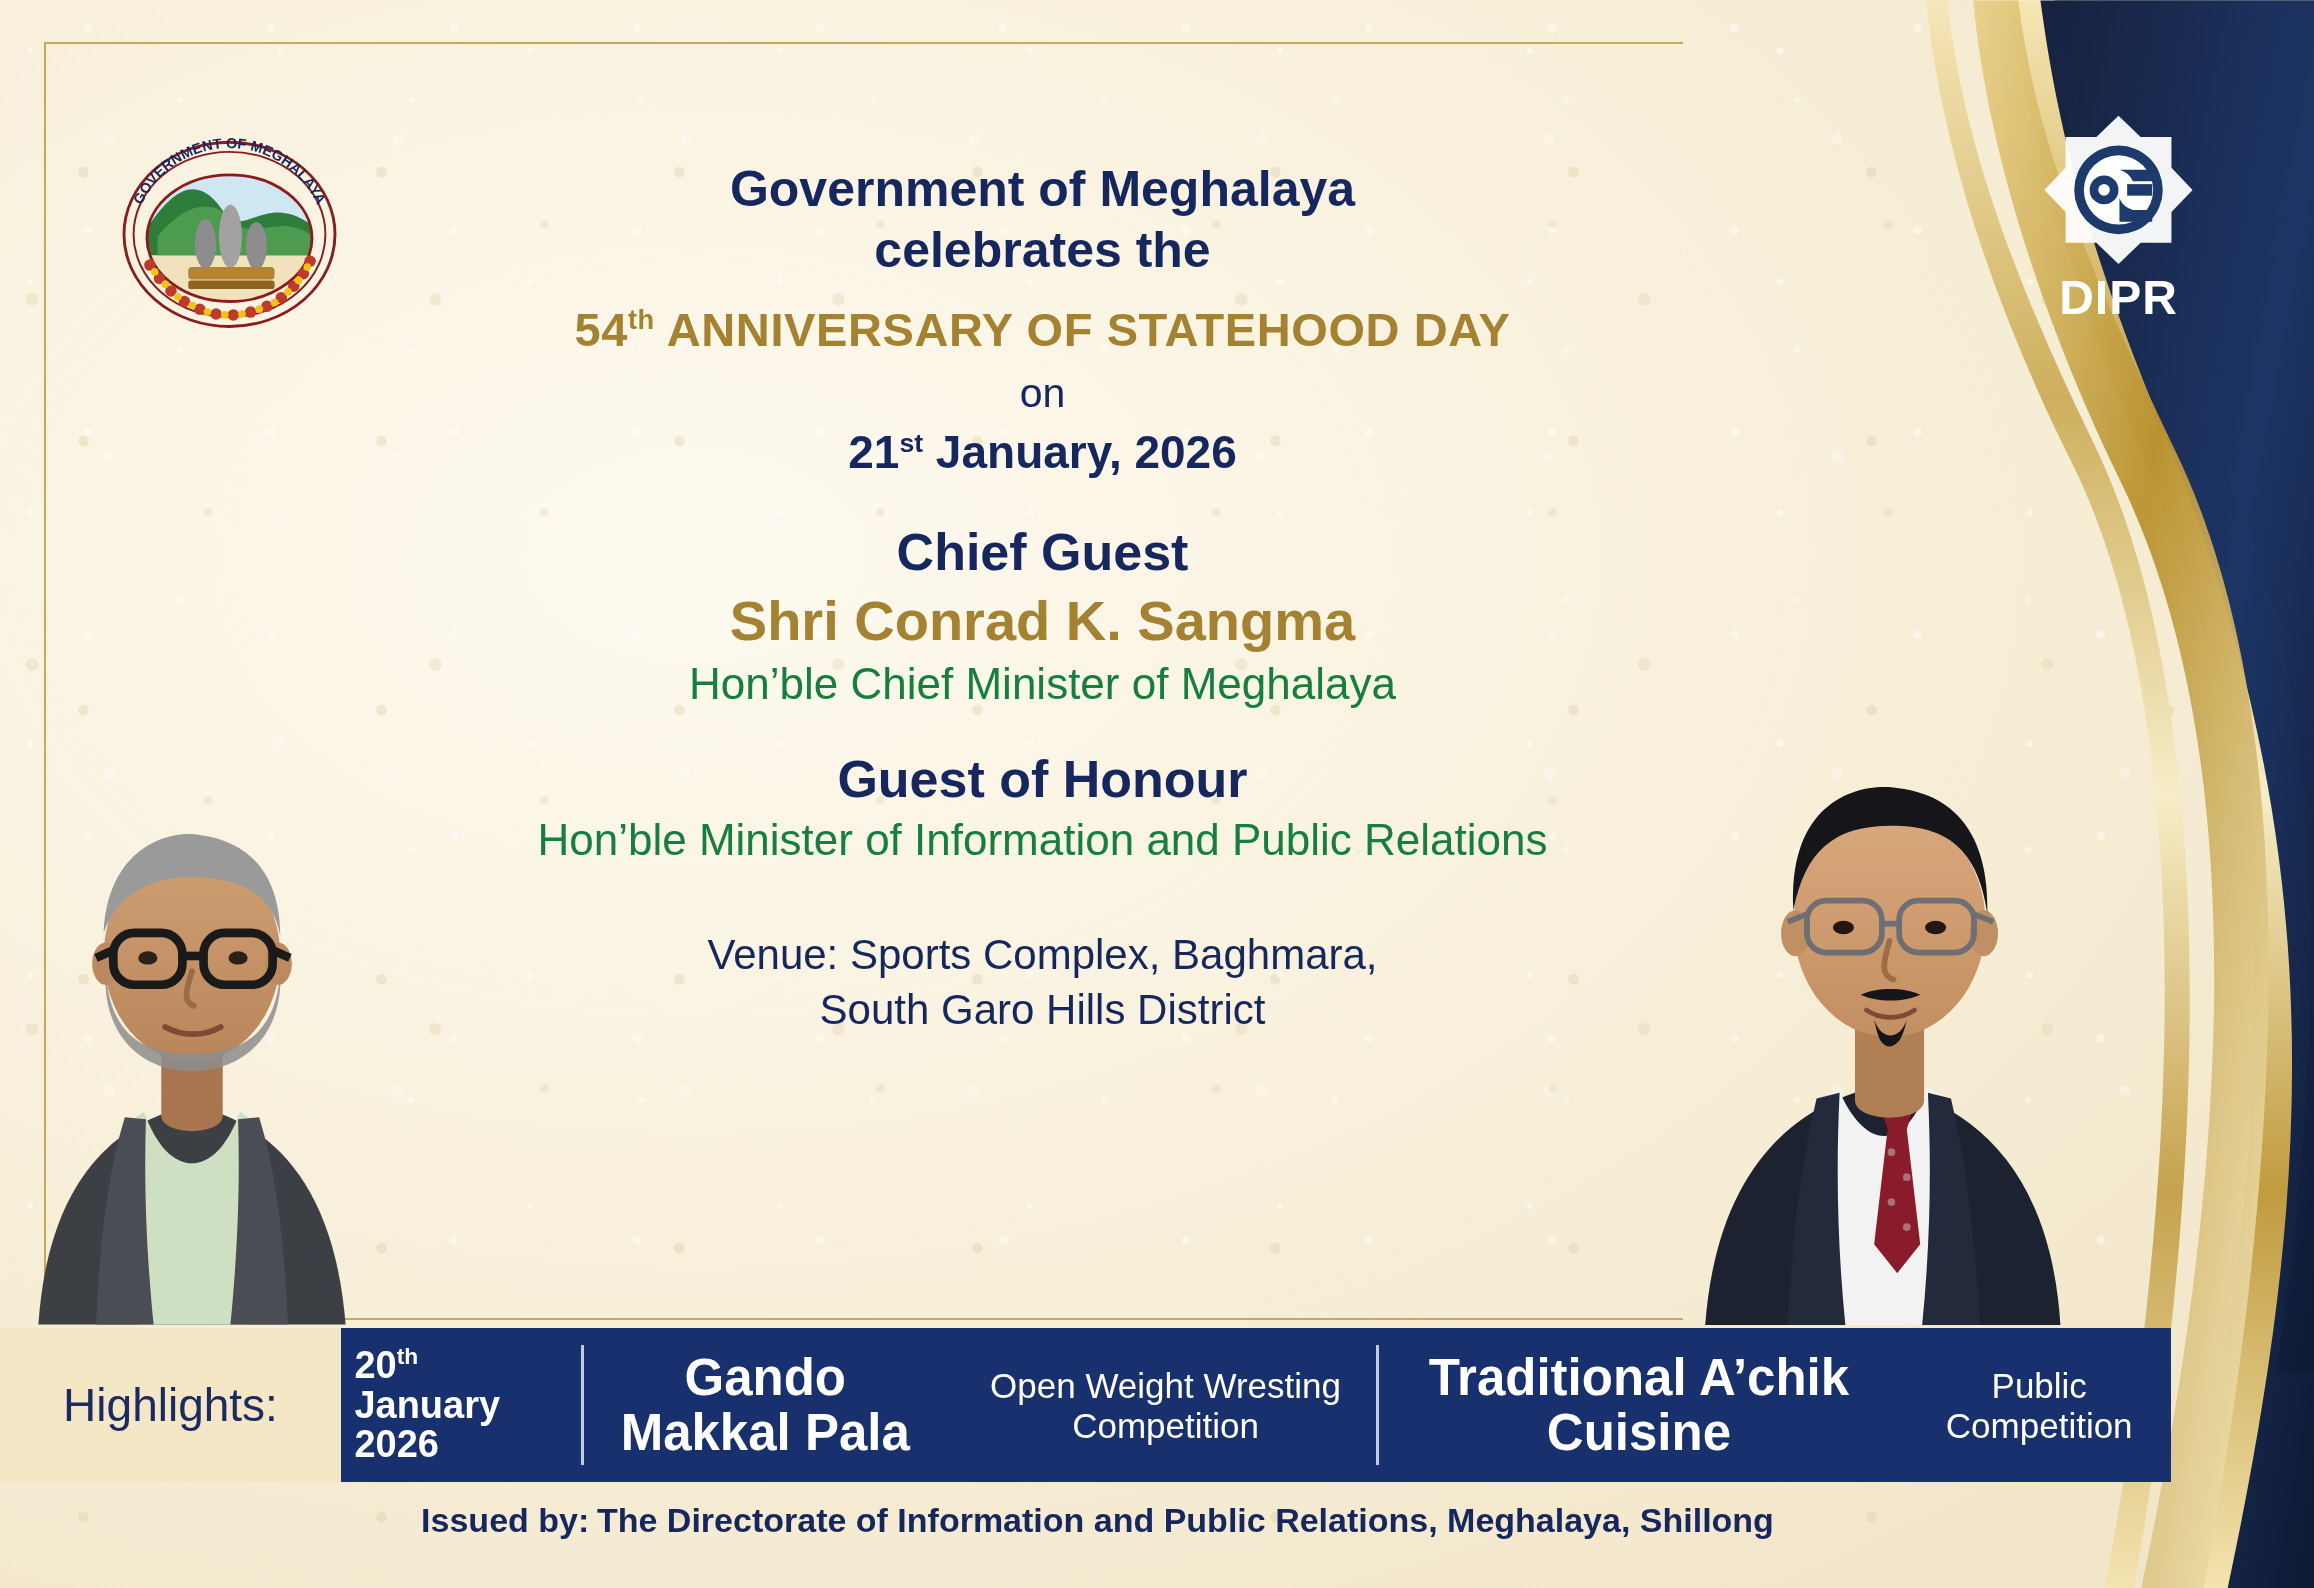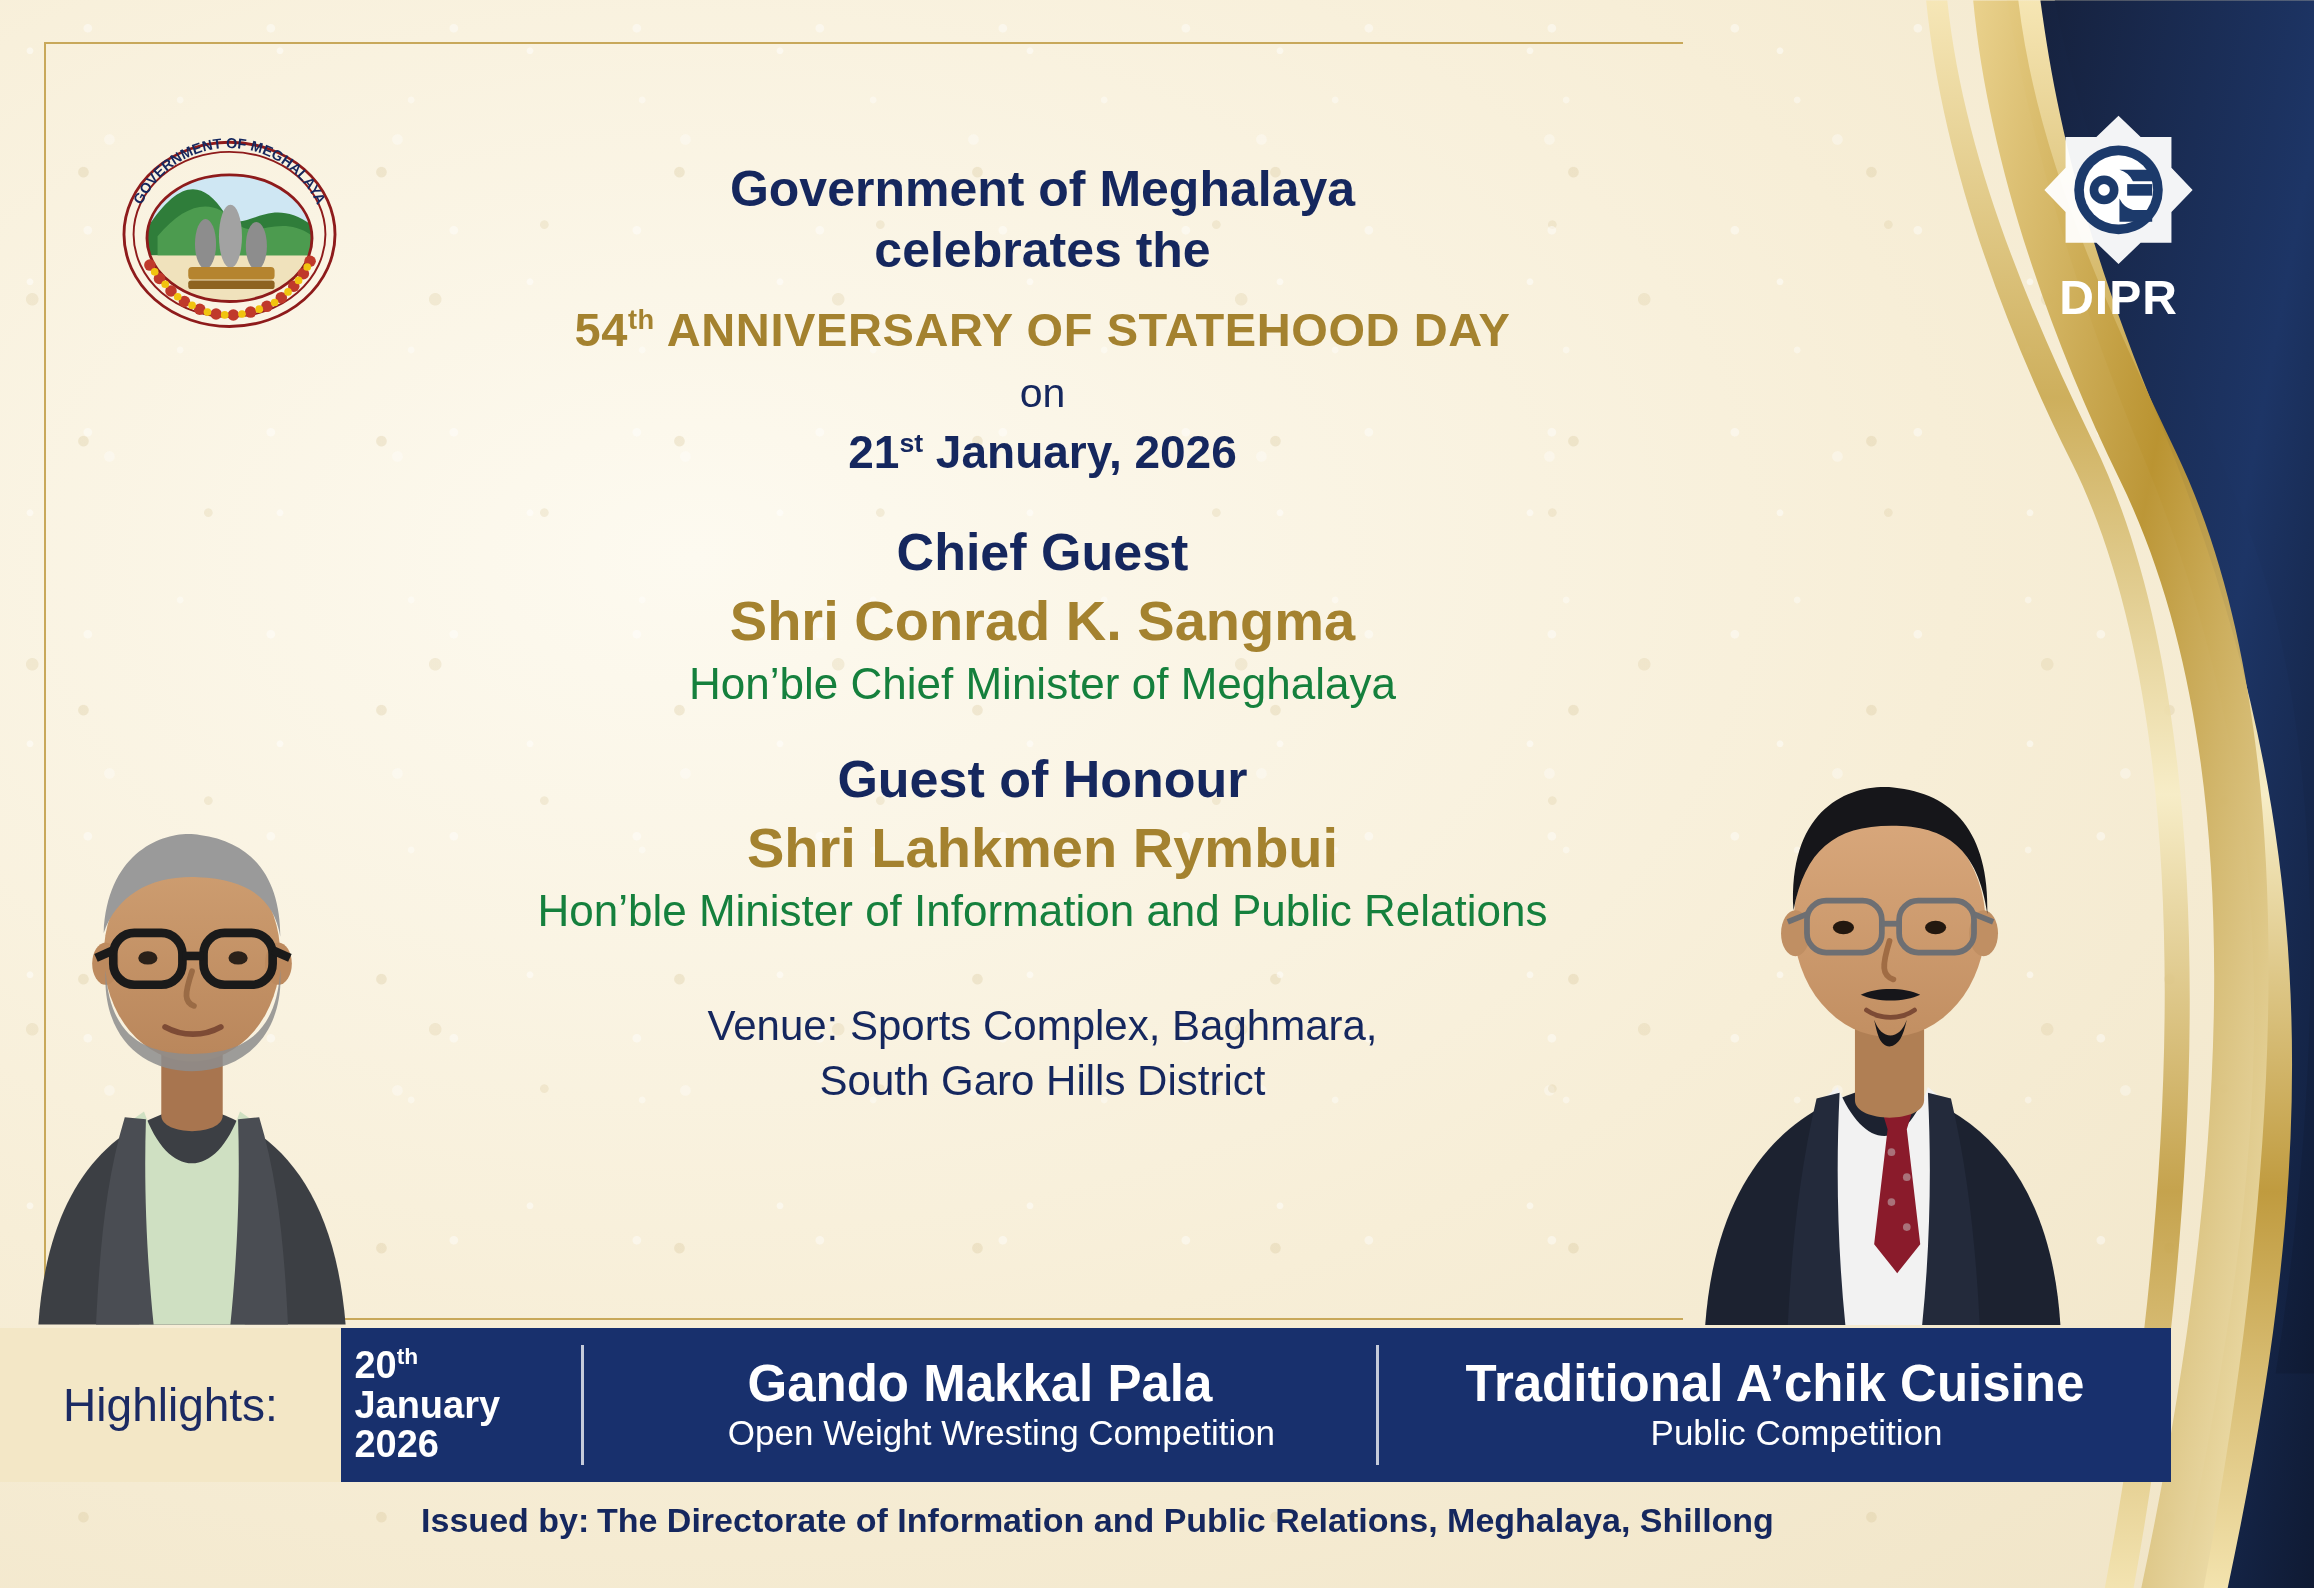--- a/index.html
+++ b/index.html
@@ -214,21 +214,21 @@
   }
   .hl-date sup { font-size: .6em; }
   .hl-sep {
     width: 2.9px;
     background: rgba(255,255,255,.75);
     margin: 17.3px 0;
   }
   .hl-item {
     flex: 1;
     display: flex;
-    flex-direction: column;
+    flex-direction: row;
     align-items: center;
     justify-content: center;
     text-align: center;
     padding: 0 17.3px;
     box-sizing: border-box;
   }
   .hl-item .t1 {
     font-size: 51px;
     font-weight: bold;
     line-height: 1.08;
@@ -401,21 +401,20 @@
     <div>
       <div class="role">Chief Guest</div>
       <div class="name">Shri Conrad K. Sangma</div>
       <div class="desig">Hon’ble Chief Minister of Meghalaya</div>
     </div>
 
     <div style="height:37px"></div>
 
     <div>
       <div class="role">Guest of Honour</div>
-      <div class="name">Shri Lahkmen Rymbui</div>
       <div class="desig">Hon’ble Minister of Information and Public Relations</div>
     </div>
 
     <div class="venue">
       <div>Venue: Sports Complex, Baghmara,</div>
       <div>South Garo Hills District</div>
     </div>
   </div>
 
   <div class="portrait portrait-left">

